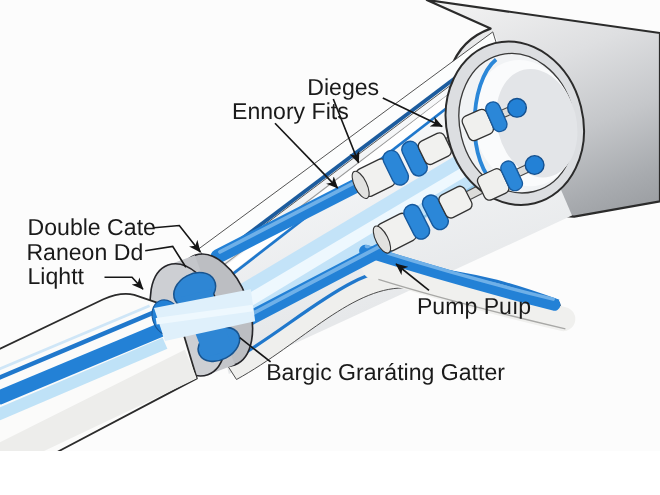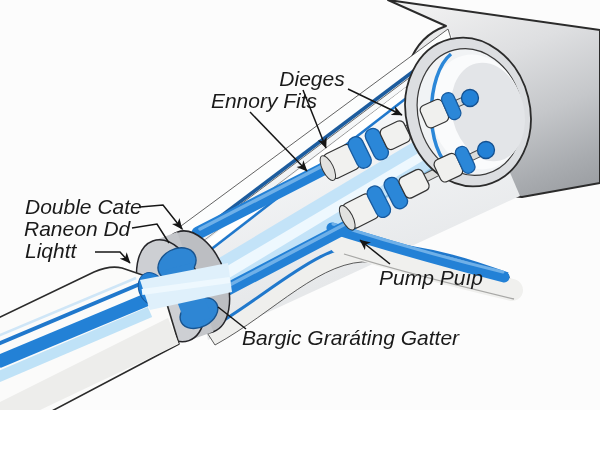--- a/index.html
+++ b/index.html
@@ -1,16 +1,16 @@
 <!DOCTYPE html>
 <html><head>
 <meta charset="utf-8">
 <style>
   html,body{margin:0;padding:0;background:#fff;}
-  #stage{width:600px;height:410px;position:relative;overflow:hidden;font-style:italic;}
+  #stage{width:600px;height:410px;position:relative;overflow:hidden;}
   .lbl{font-family:"Liberation Sans",sans-serif;font-size:21px;fill:#1a1a1a;}
   .leader{stroke:#161616;stroke-width:1.5;fill:none;}
 </style>
 </head>
 <body>
 
 <div id="stage">
 <svg width="600" height="450" viewBox="0 0 600 450">
   <defs>
     <linearGradient id="tubeGrad" gradientUnits="userSpaceOnUse" x1="450" y1="-20" x2="545" y2="215">

